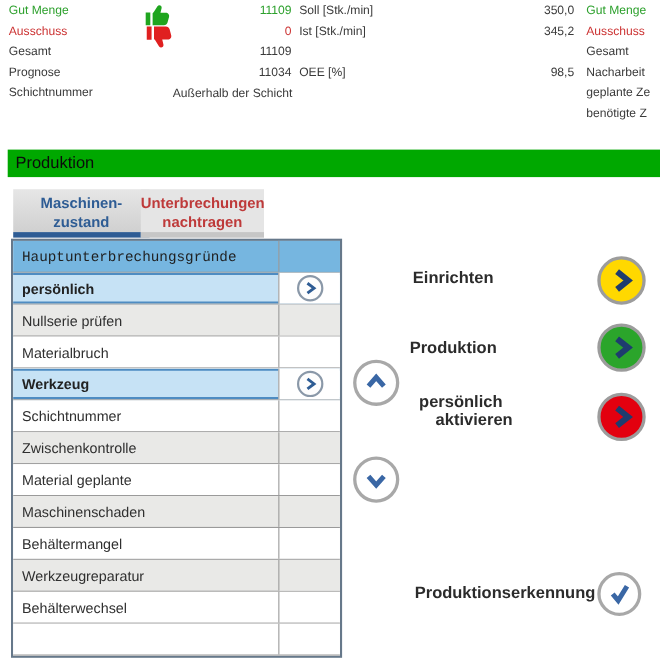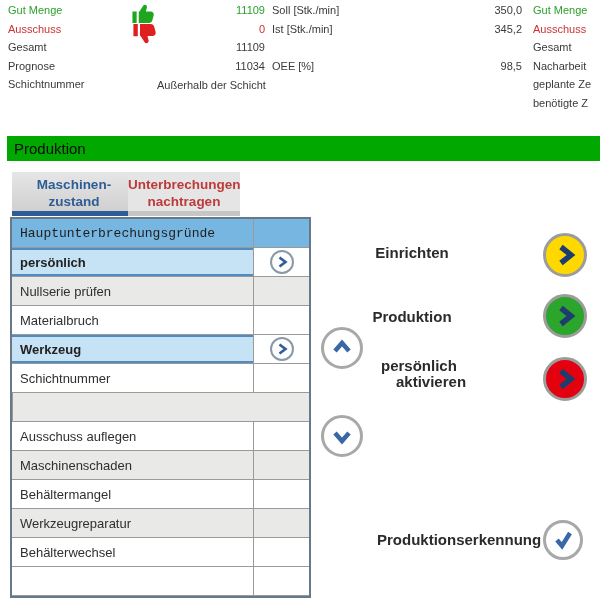--- a/index.html
+++ b/index.html
@@ -185,25 +185,26 @@
         </span>
       </div>
     </div>
 
     <div class="trow row-white">
       <div class="tc1">Schichtnummer</div>
       <div class="tc2"></div>
     </div>
 
     <div class="trow row-gray">
-      <div class="tc2"></div>
-    </div>
-
-    <div class="trow row-white">
-      <div class="tc1">Ausschuss auflegen</div>
+      <div class="tc1">Zwischenkontrolle</div>
+      <div class="tc2"></div>
+    </div>
+
+    <div class="trow row-white">
+      <div class="tc1">Material geplante</div>
       <div class="tc2"></div>
     </div>
 
     <div class="trow row-gray">
       <div class="tc1">Maschinenschaden</div>
       <div class="tc2"></div>
     </div>
 
     <div class="trow row-white">
       <div class="tc1">Behältermangel</div>

